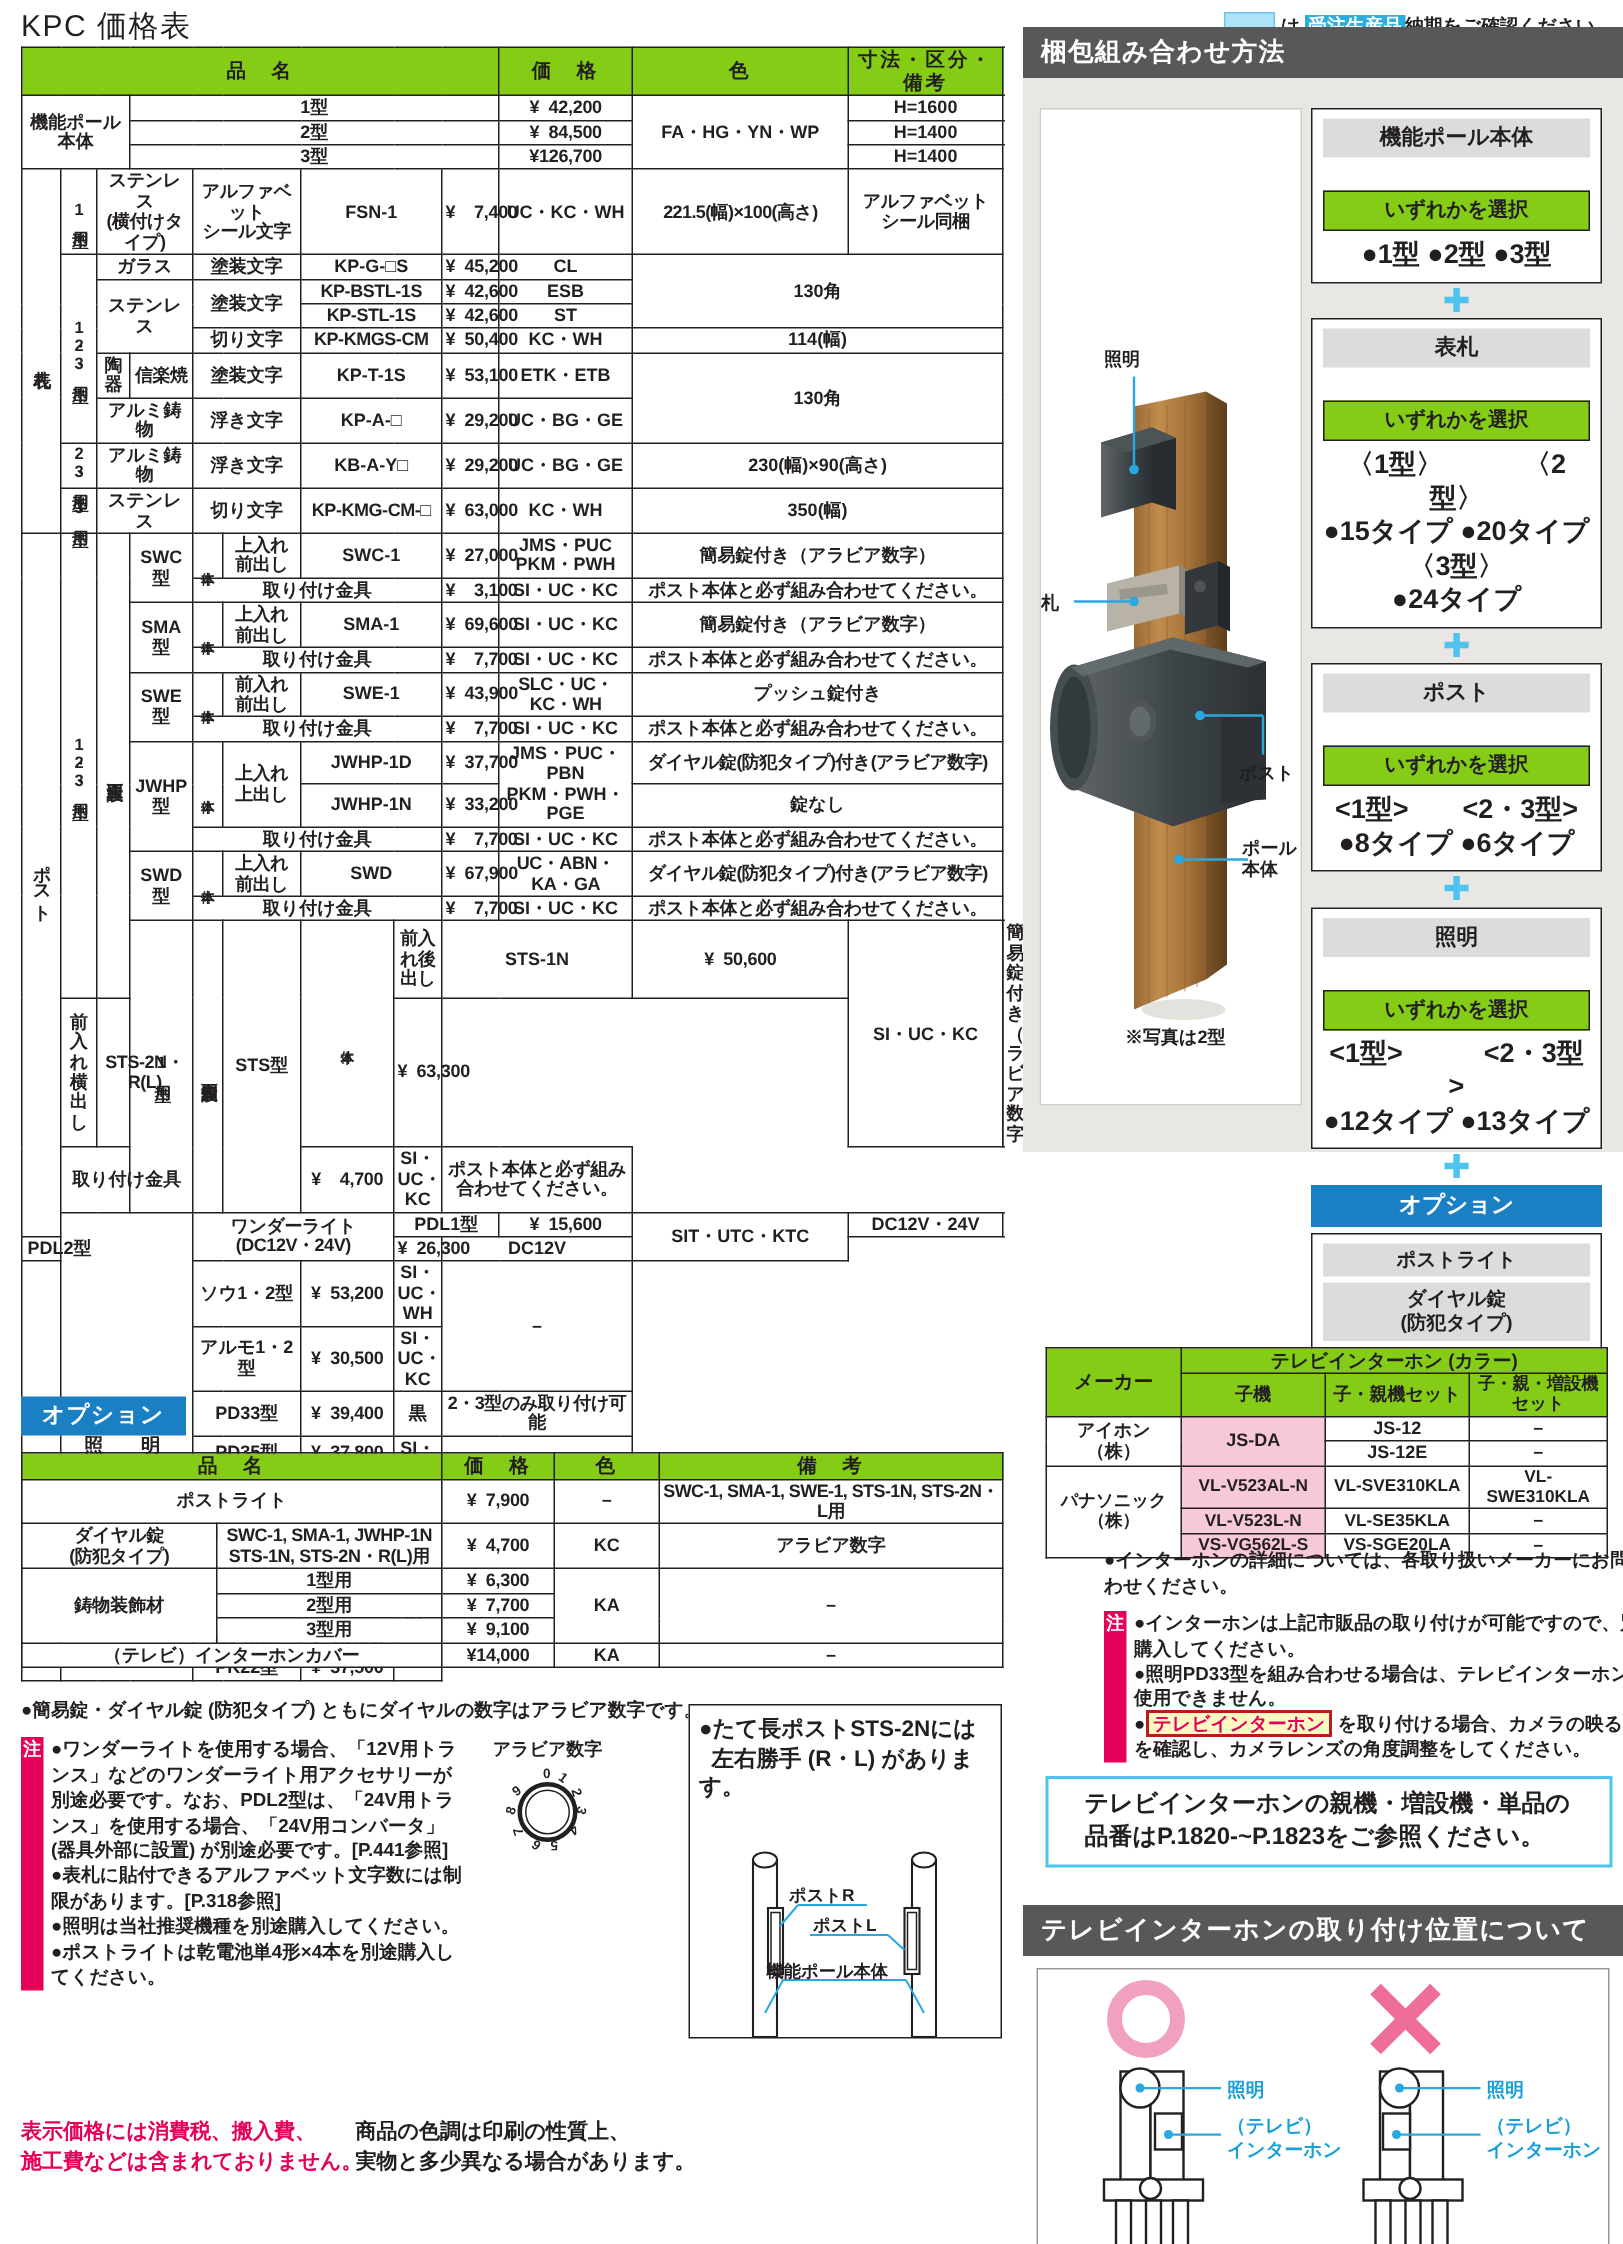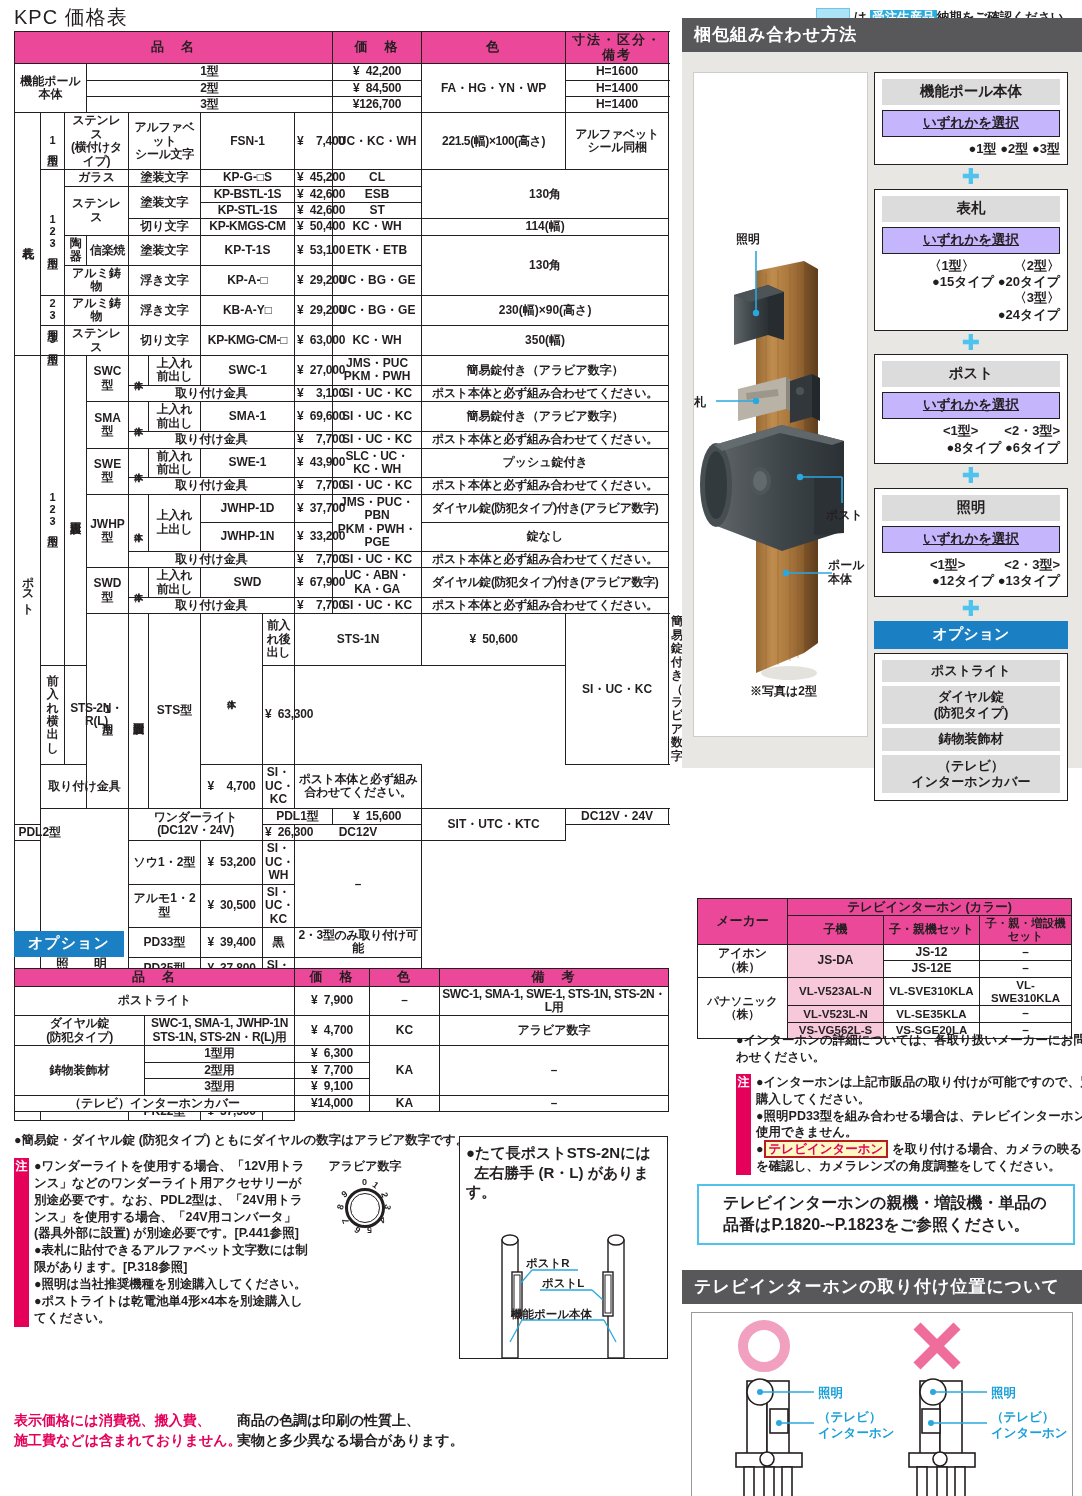--- a/index.html
+++ b/index.html
@@ -19,21 +19,21 @@
   table.grid td, table.grid th {
     border:1px solid #231f20;
     text-align:center;
     vertical-align:middle;
     padding:1px 2px;
     font-size:12px;
     line-height:1.12;
     font-weight:bold;
     background:#fff;
   }
-  table.grid th { background:#ec4899; font-size:13px; letter-spacing:2px; }
+  table.grid th { background:#84cc16; font-size:13px; letter-spacing:2px; }
   td.hl { background:#ace3f7; }
   td.thin { font-size:10px; font-weight:bold; letter-spacing:-0.3px; }
   td.thin9 { font-size:9px; font-weight:bold; letter-spacing:-0.4px; }
   td.price { text-align:left; padding-left:6px; font-size:13.5px; letter-spacing:-0.2px;}
   .vert {
     writing-mode:vertical-rl;
     text-orientation:upright;
     letter-spacing:0px;
     margin:0 auto;
     display:inline-block;
@@ -69,23 +69,23 @@
   .combo-box {
     border:1.5px solid #231f20; background:#fff;
     padding:6px 7px 7px 7px; text-align:center;
   }
   .combo-head {
     background:#dcdcdc; font-size:14.5px; font-weight:bold;
     padding:3px 0 4px 0;
   }
   .combo-sel {
     border:1.5px solid #231f20; font-size:13.5px; font-weight:bold;
-    padding:3px 0 4px 0; margin-top:5px; background:#c4b5fd;text-decoration:underline;
-  }
-  .combo-opts { font-size:13px; font-weight:bold; text-align:right; margin-top:4px; line-height:1.25;}
+    padding:3px 0 4px 0; margin-top:22px; background:#84cc16;
+  }
+  .combo-opts { font-size:18px; font-weight:bold; text-align:center; margin-top:4px; line-height:1.25;}
   .plus {
     color:#4fc3ee; font-size:22px; font-weight:bold; text-align:center;
     line-height:0.8; padding:3px 0;
   }
   .opt-bar {
     background:#1b7fc4; color:#fff; font-size:15px; font-weight:bold;
     text-align:center; padding:4px 0 5px 0;
   }
   .opt-item {
     background:#dcdcdc; font-size:13px; font-weight:bold; text-align:center;

